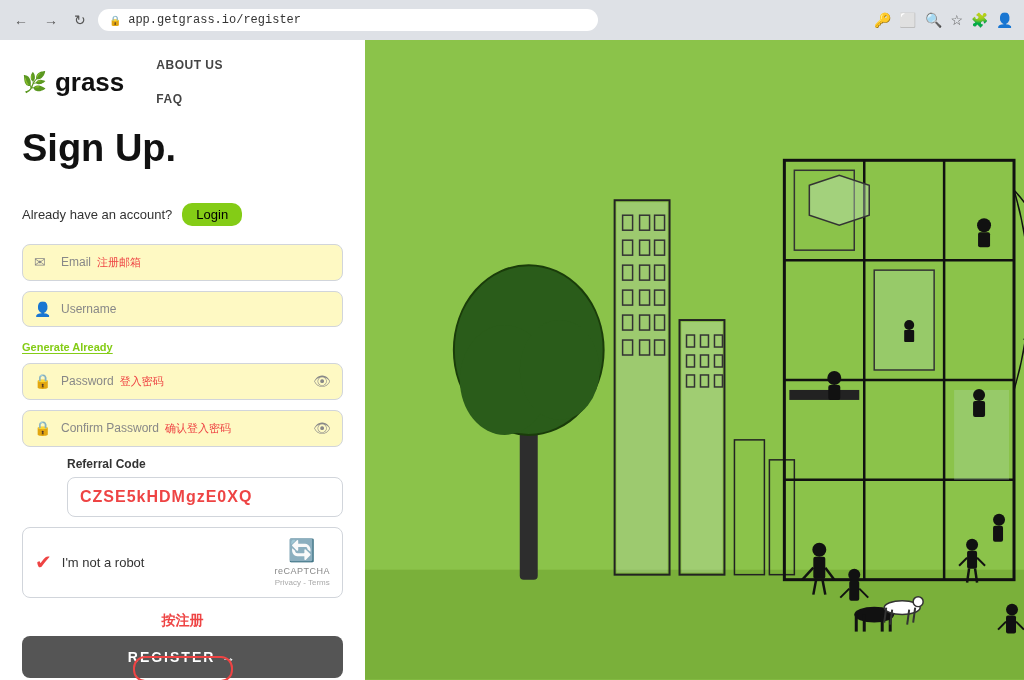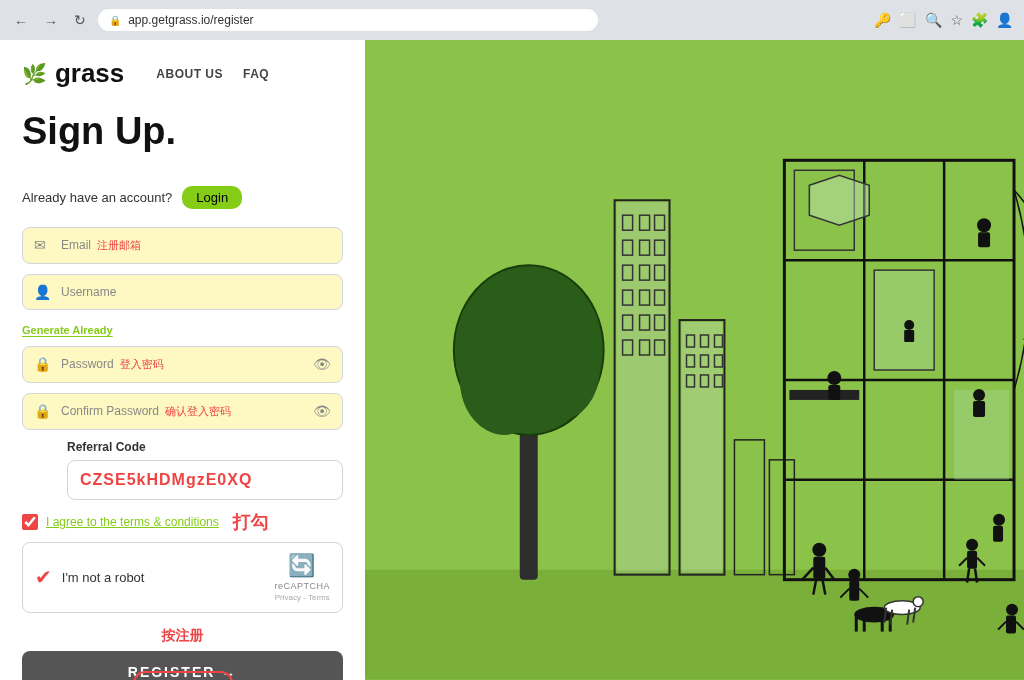--- a/index.html
+++ b/index.html
@@ -18,21 +18,21 @@
       background: none; border: none; cursor: pointer;
       color: #555; font-size: 14px; padding: 4px;
     }
     .browser-url-bar {
       flex: 1; max-width: 500px; background: white;
       border-radius: 12px; padding: 4px 12px;
       font-size: 12px; color: #333; display: flex;
       align-items: center; gap: 6px;
     }
     .browser-url-icon { font-size: 10px; color: #666; }
-    .browser-url-text { font-size: 12px; color: #333; }
+    .browser-url-text { font-size: 12px; color: #333; font-family: Liberation Mono, monospace; }
     .browser-icons { display: flex; gap: 8px; margin-left: auto; color: #555; }
     .browser-icon { font-size: 14px; cursor: pointer; }
 
     
     .page-wrapper {
       display: flex;
       height: calc(680px - 40px);
       background: white;
     }
 
@@ -63,20 +63,21 @@
       font-size: 20px;
     }
     .logo-text {
       font-size: 26px;
       font-weight: 700;
       color: #111;
     }
     .nav-links {
       display: flex;
       gap: 20px;
+      flex-direction: column;
     }
     .nav-link {
       font-size: 12px;
       font-weight: 600;
       color: #444;
       text-decoration: none;
       letter-spacing: 0.5px;
       cursor: pointer;
     }
 
@@ -394,25 +395,20 @@
         <span class="input-suffix">👁</span>
       </div>
 
       
       <div class="referral-section">
         <div class="referral-label">Referral Code</div>
         <input class="referral-input" type="text" value="CZSE5kHDMgzE0XQ" style="">
       </div>
 
       
-      <div class="terms-row">
-        <input type="checkbox" class="terms-checkbox" checked="" style="">
-        <span class="terms-text">I agree to the terms &amp; conditions</span>
-        <span class="terms-annotation">打勾</span>
-      </div>
 
       
       <div class="captcha-wrapper">
         <div class="captcha-left">
           <span class="captcha-check">✔</span>
           <span class="captcha-text">I'm not a robot</span>
         </div>
         <div class="captcha-logo">
           <span class="captcha-icon">🔄</span>
           <span class="captcha-brand">reCAPTCHA</span>

